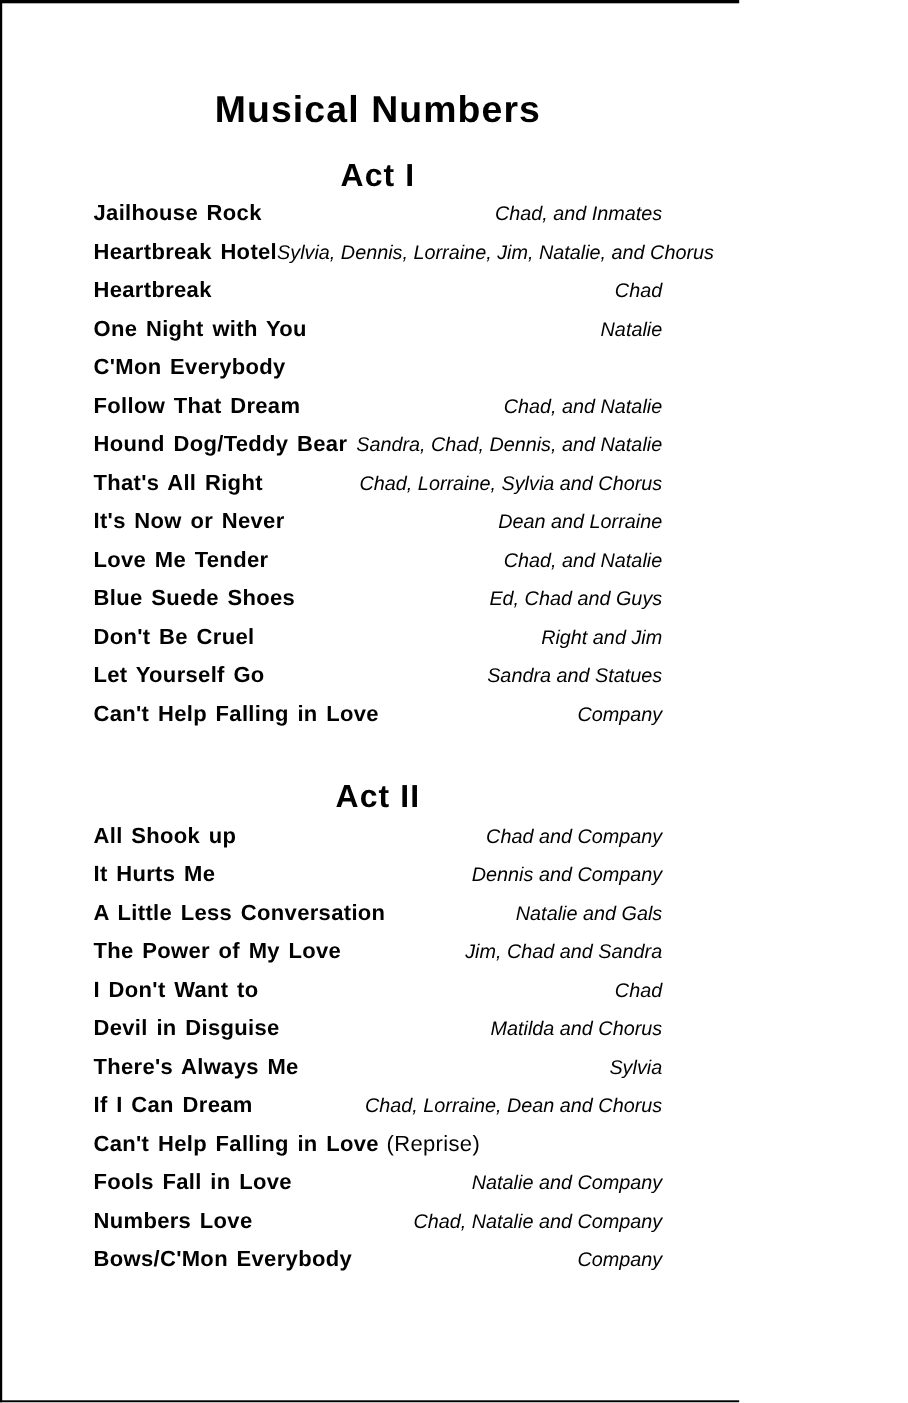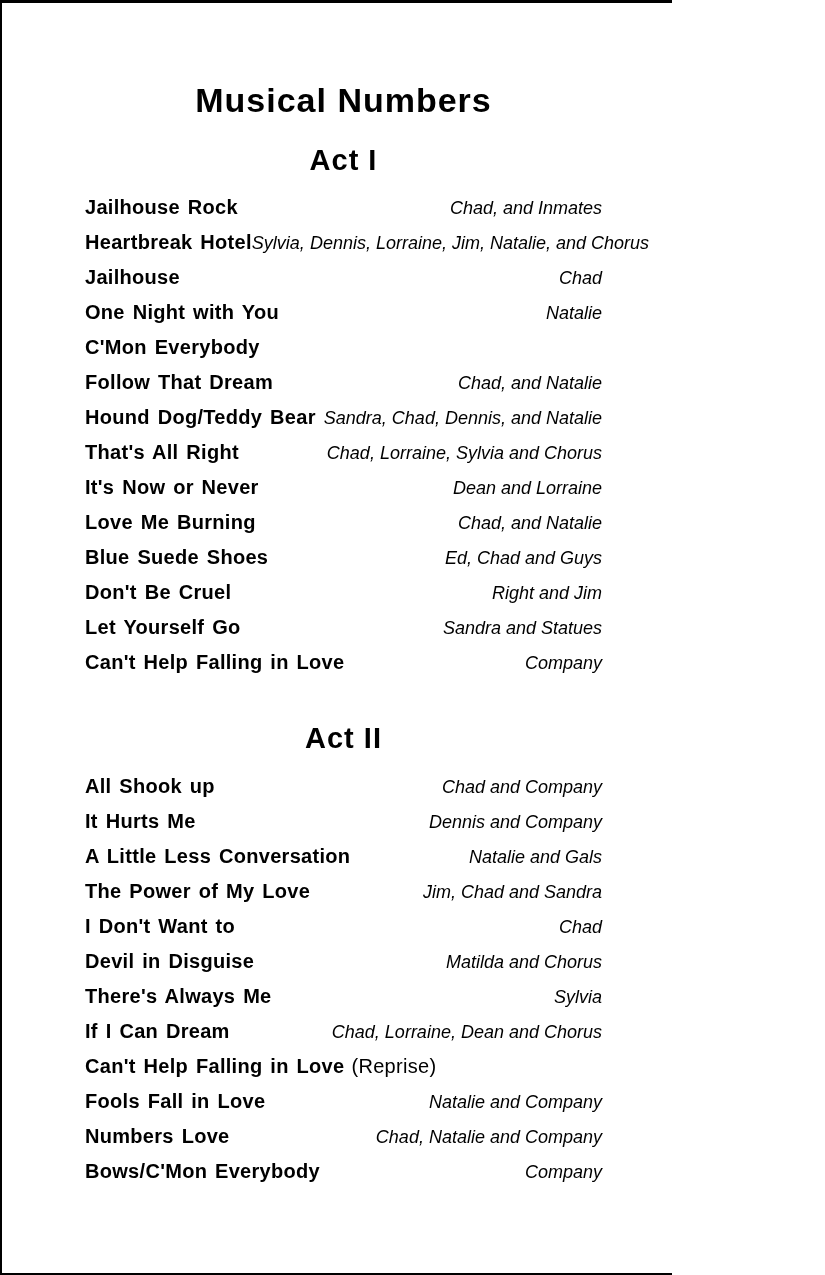--- a/index.html
+++ b/index.html
@@ -36,21 +36,20 @@
     font-size: 29px;
     font-weight: bold;
     line-height: 1.15;
     letter-spacing: 1px;
     margin-top: 24px;
   }
   .act + .act .act-heading {
     margin-top: 42px;
   }
   .act-numbers {
-    margin-top: 13px;
   }
   .number-row {
     display: flex;
     justify-content: space-between;
     align-items: baseline;
     height: 35px;
     line-height: 35px;
   }
   .song-title {
     font-size: 20px;
@@ -86,21 +85,21 @@
     <span class="song-title"><span>Jailhouse Rock</span></span>
     <span class="performers">Chad, and Inmates</span>
   </div>
 
   <div class="number-row">
     <span class="song-title"><span>Heartbreak Hotel</span></span>
     <span class="performers">Sylvia, Dennis, Lorraine, Jim, Natalie, and Chorus</span>
   </div>
 
   <div class="number-row">
-    <span class="song-title"><span>Jailhouse</span></span>
+    <span class="song-title"><span>Heartbreak</span></span>
     <span class="performers">Chad</span>
   </div>
 
   <div class="number-row">
     <span class="song-title"><span>One Night with You</span></span>
     <span class="performers">Natalie</span>
   </div>
 
   <div class="number-row">
     <span class="song-title"><span>C'Mon Everybody</span></span>
@@ -120,21 +119,21 @@
     <span class="song-title"><span>That's All Right</span></span>
     <span class="performers">Chad, Lorraine, Sylvia and Chorus</span>
   </div>
 
   <div class="number-row">
     <span class="song-title"><span>It's Now or Never</span></span>
     <span class="performers">Dean and Lorraine</span>
   </div>
 
   <div class="number-row">
-    <span class="song-title"><span>Love Me Burning</span></span>
+    <span class="song-title"><span>Love Me Tender</span></span>
     <span class="performers">Chad, and Natalie</span>
   </div>
 
   <div class="number-row">
     <span class="song-title"><span>Blue Suede Shoes</span></span>
     <span class="performers">Ed, Chad and Guys</span>
   </div>
 
   <div class="number-row">
     <span class="song-title"><span>Don't Be Cruel</span></span>

